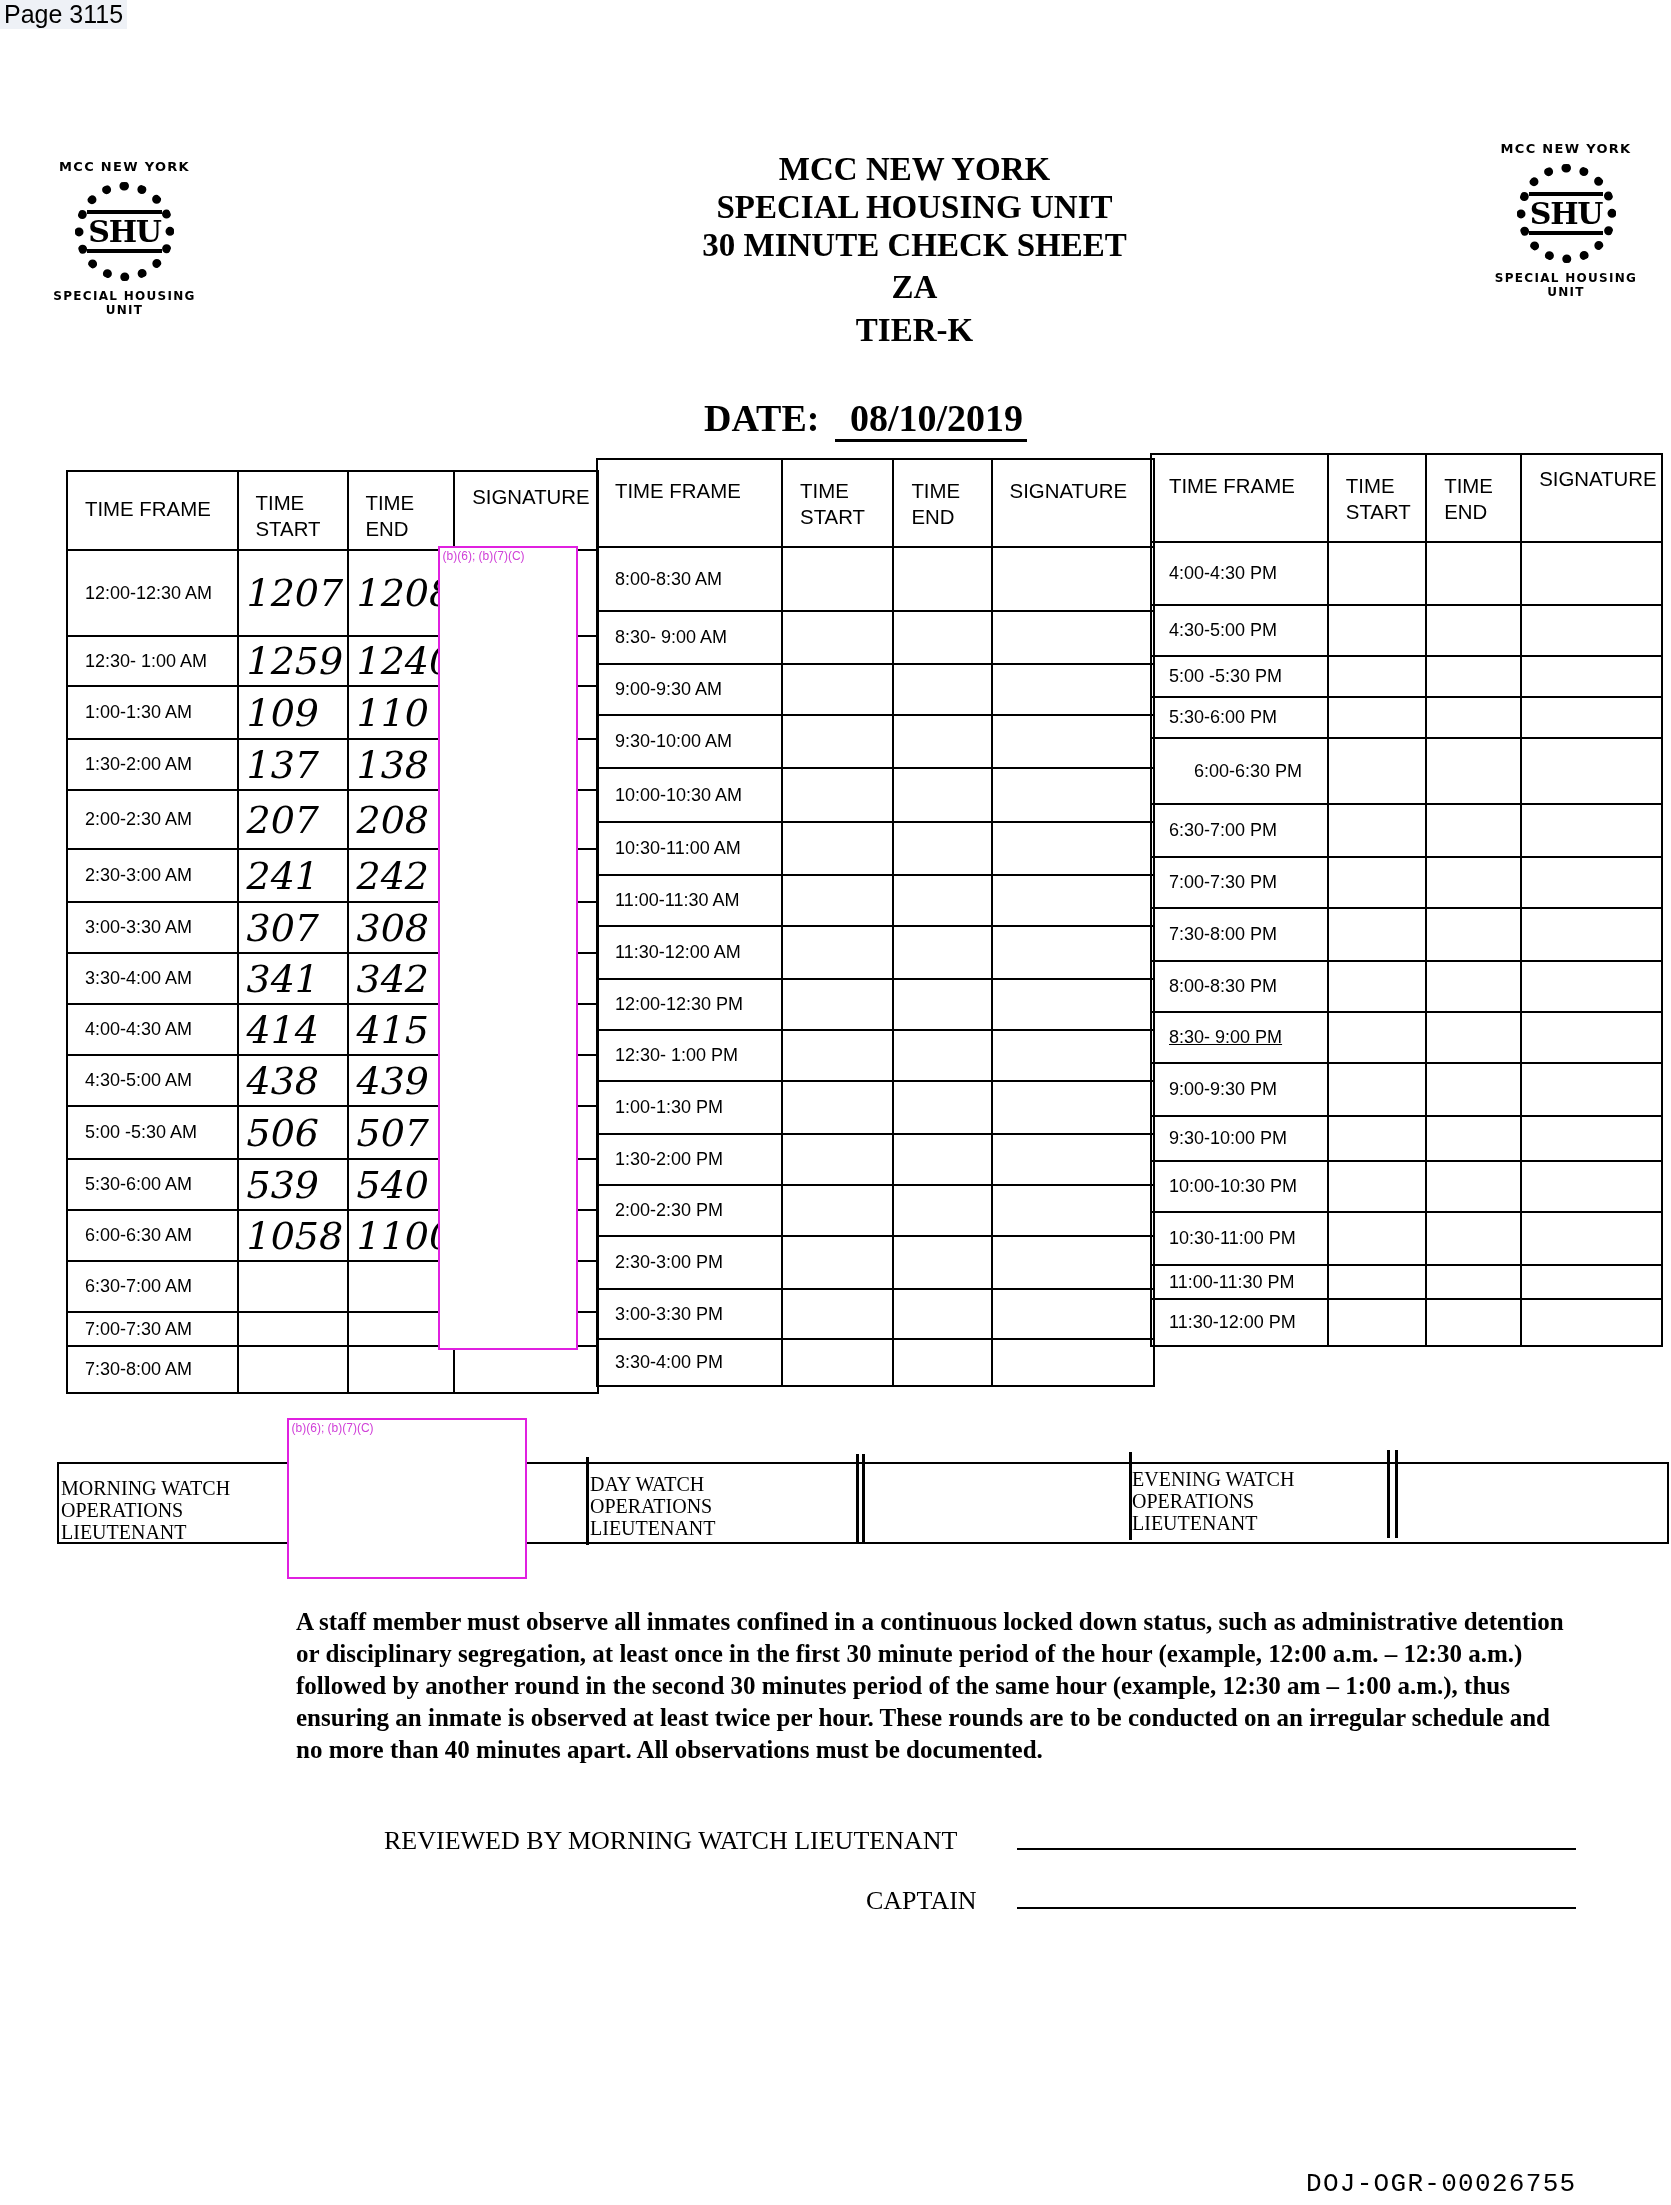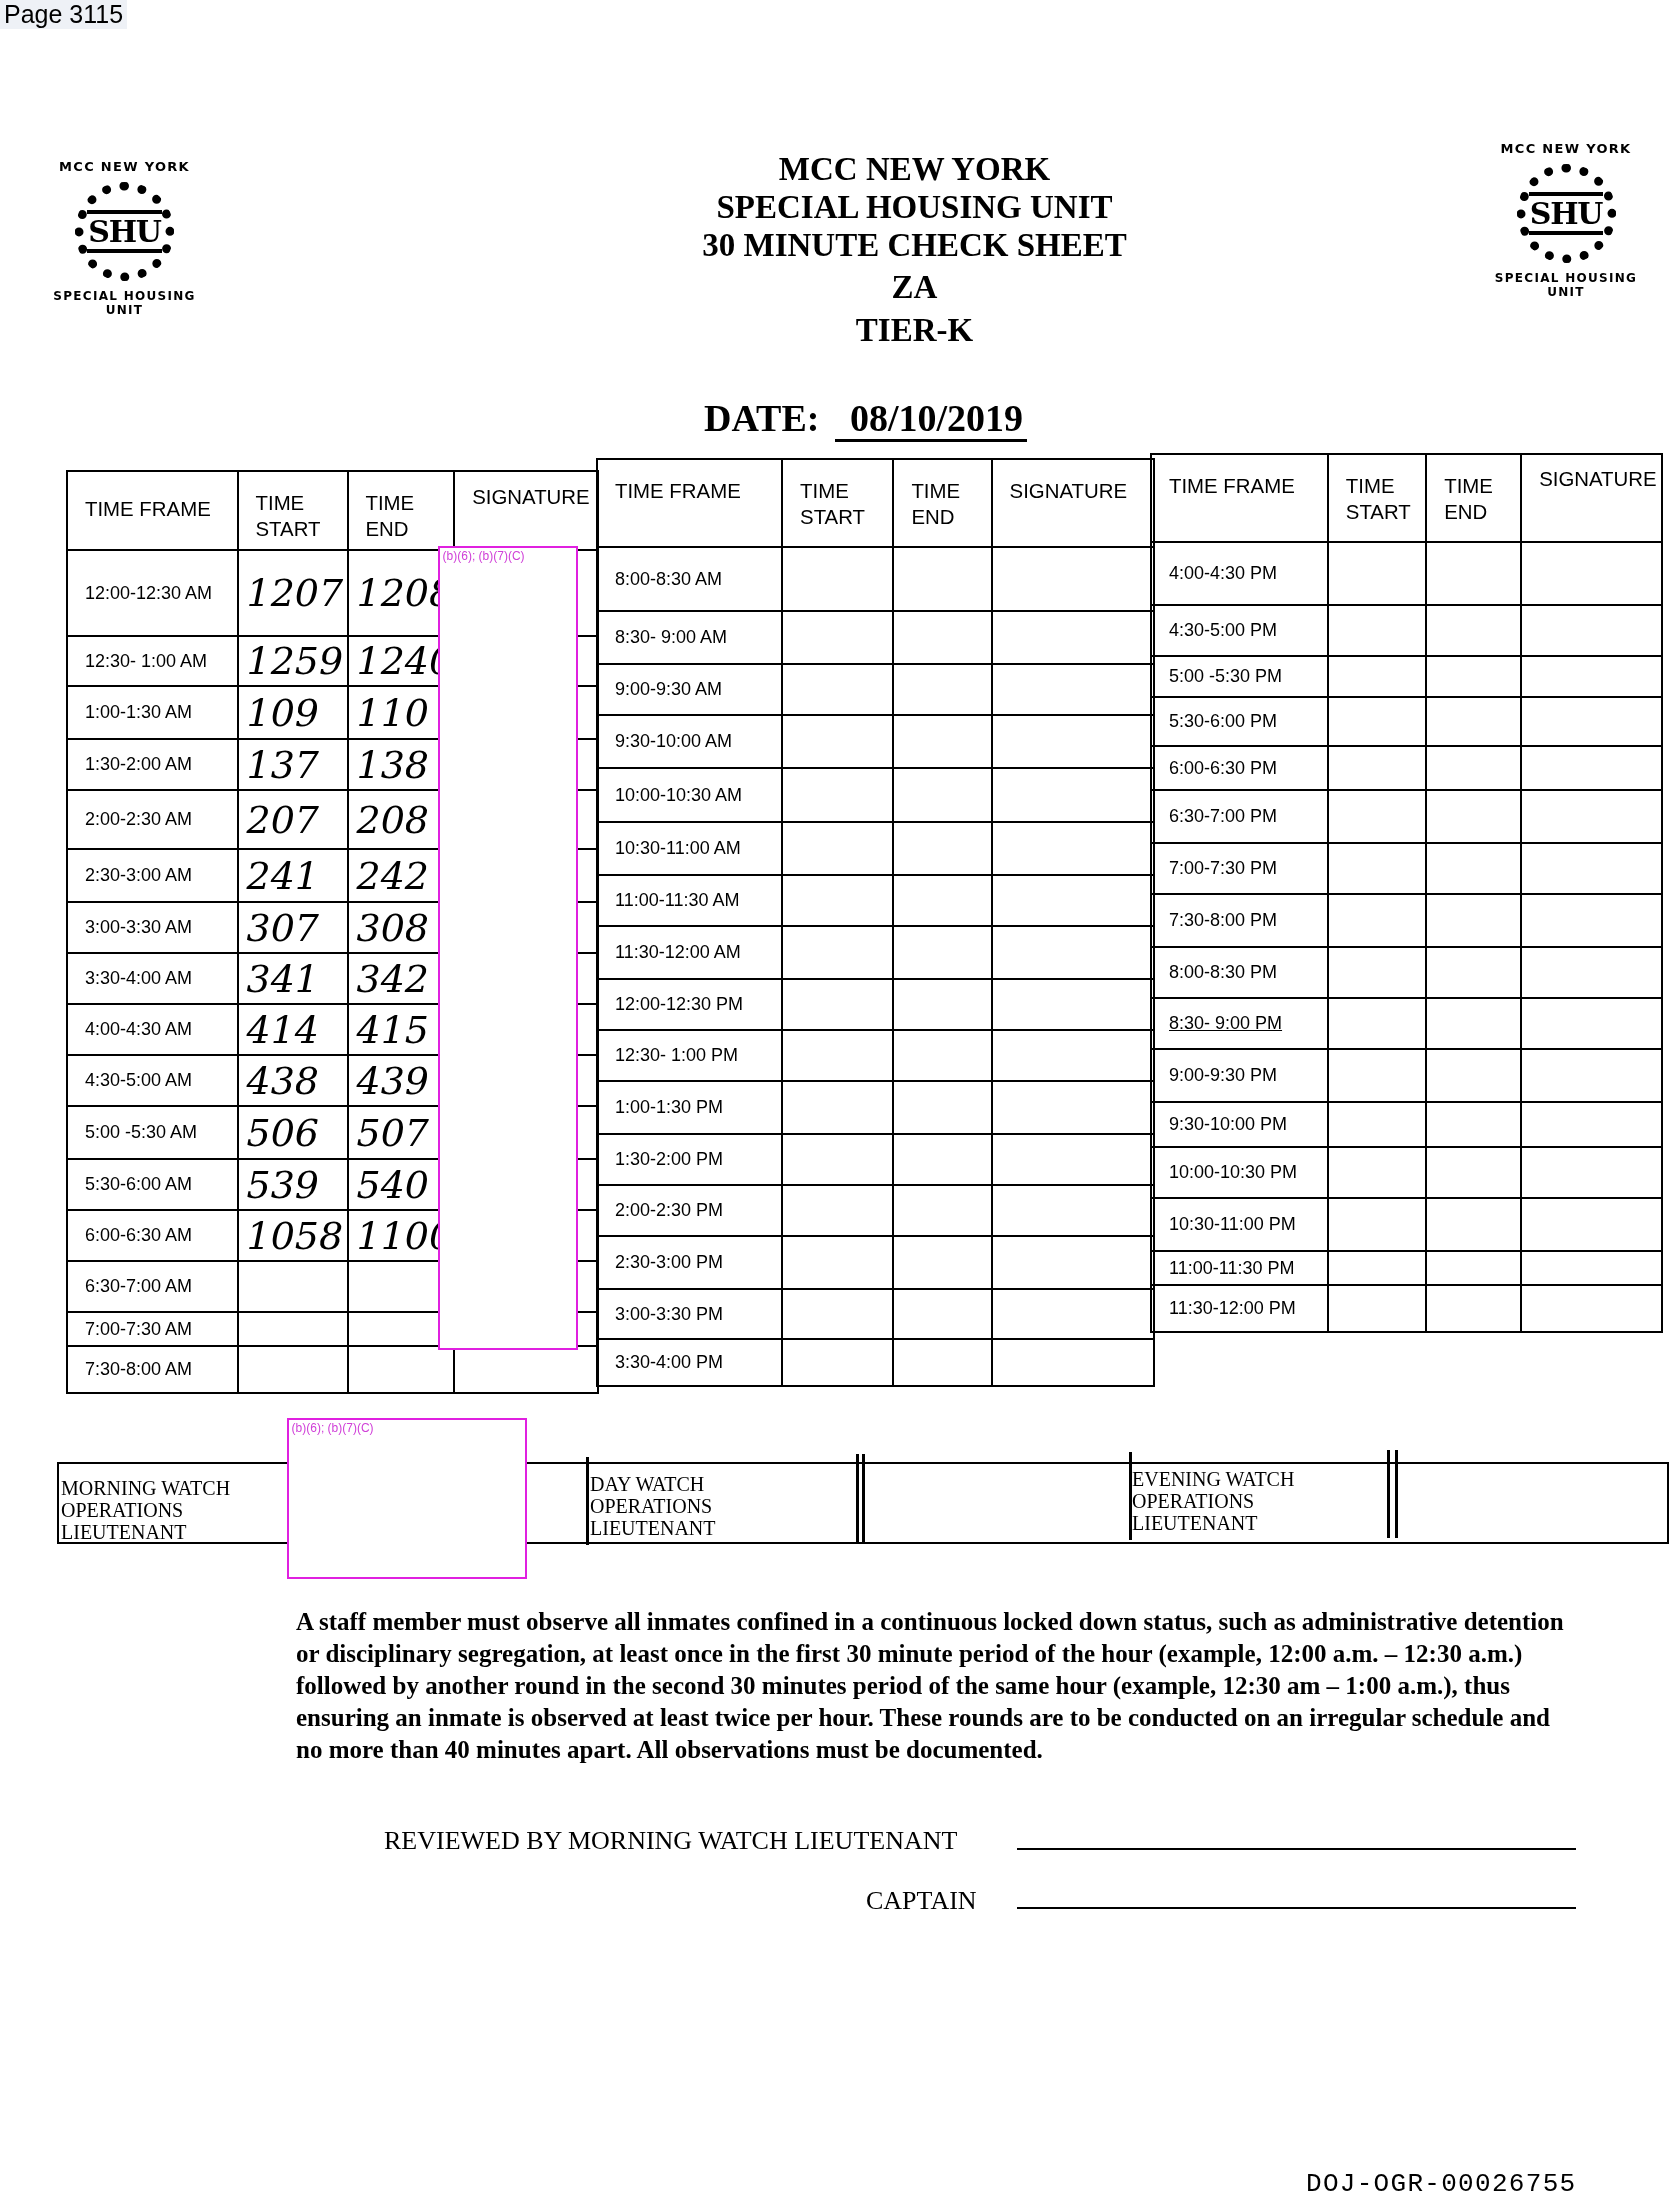--- a/index.html
+++ b/index.html
@@ -318,27 +318,27 @@
         <td class="hw"></td>
         <td class="hw"></td>
         <td></td>
       </tr>
       <tr style="height: 41px;">
         <td class="tf">5:00 -5:30 PM</td>
         <td class="hw"></td>
         <td class="hw"></td>
         <td></td>
       </tr>
-      <tr style="height: 49px; margin-left: 8px;">
+      <tr style="height: 41px; margin-left: 8px;">
         <td class="tf">5:30-6:00 PM</td>
         <td class="hw"></td>
         <td class="hw"></td>
         <td></td>
       </tr>
-      <tr style="height: 44px;">
+      <tr style="height: 66px; text-align: center;">
         <td class="tf">6:00-6:30 PM</td>
         <td class="hw"></td>
         <td class="hw"></td>
         <td></td>
       </tr>
       <tr style="height: 53px;">
         <td class="tf">6:30-7:00 PM</td>
         <td class="hw"></td>
         <td class="hw"></td>
         <td></td>

